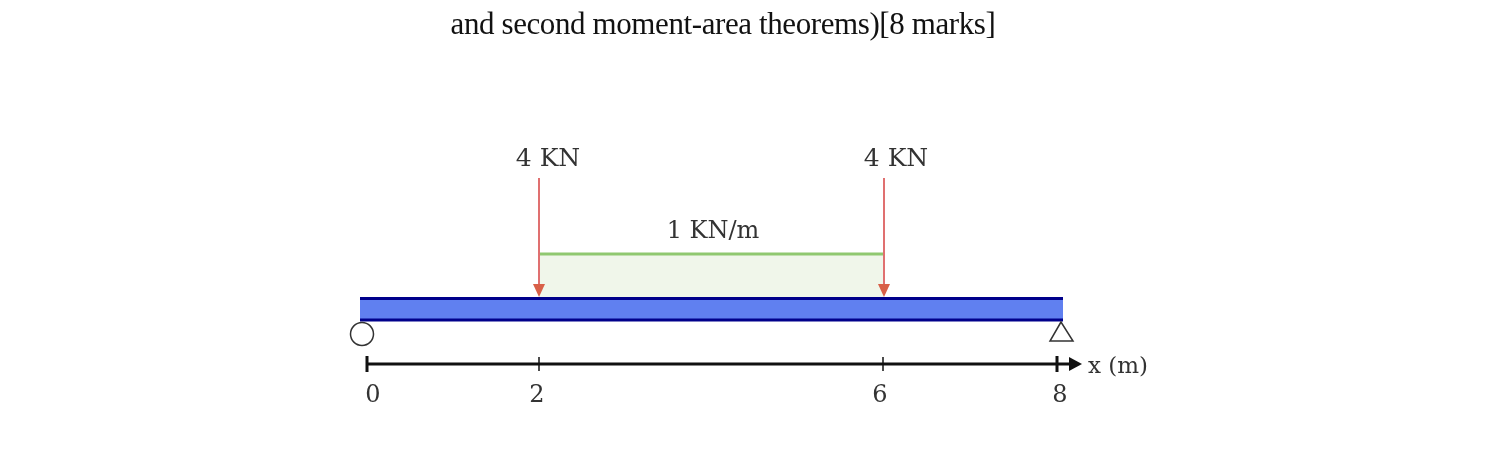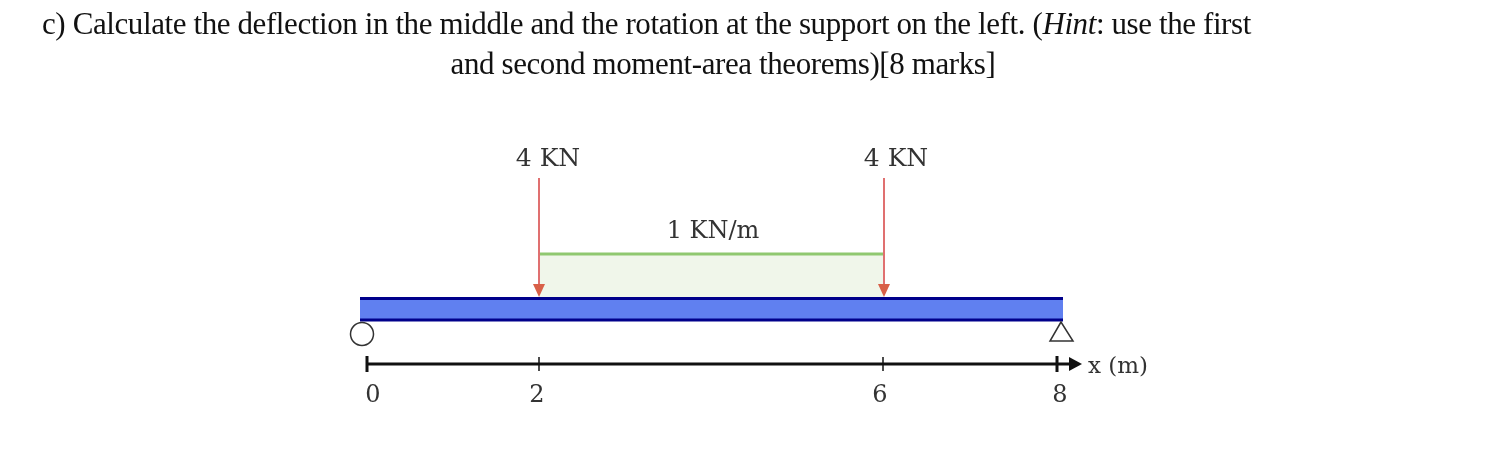--- a/index.html
+++ b/index.html
@@ -13,25 +13,20 @@
     .q-line1 { white-space: nowrap; display: flex; justify-content: space-between; }
     .q-line2 { display: flex; justify-content: center; white-space: nowrap; }
     .hint-word { font-style: italic; }
     svg { position: absolute; left: 0; top: 0; }
     .lbl { font-family: "DejaVu Serif", "Liberation Serif", serif; fill: #333333; }
   </style>
 </head>
 <body>
 
 <div class="question">
-  <div class="q-line1">
-    <span>
-      <span>c) Calculate the deflection in the middle and the rotation at the support on the left. (</span><span class="hint-word">Hint</span><span>: use the first</span>
-    </span>
-  </div>
   <div class="q-line2">
     <span>and second moment-area theorems)</span>
     <span>[8 marks]</span>
   </div>
 </div>
 
 <svg width="1494" height="458" viewBox="0 0 1494 458">
 
   <g>
     <rect x="539" y="254" width="345" height="44" fill="#f0f6ea"></rect>

